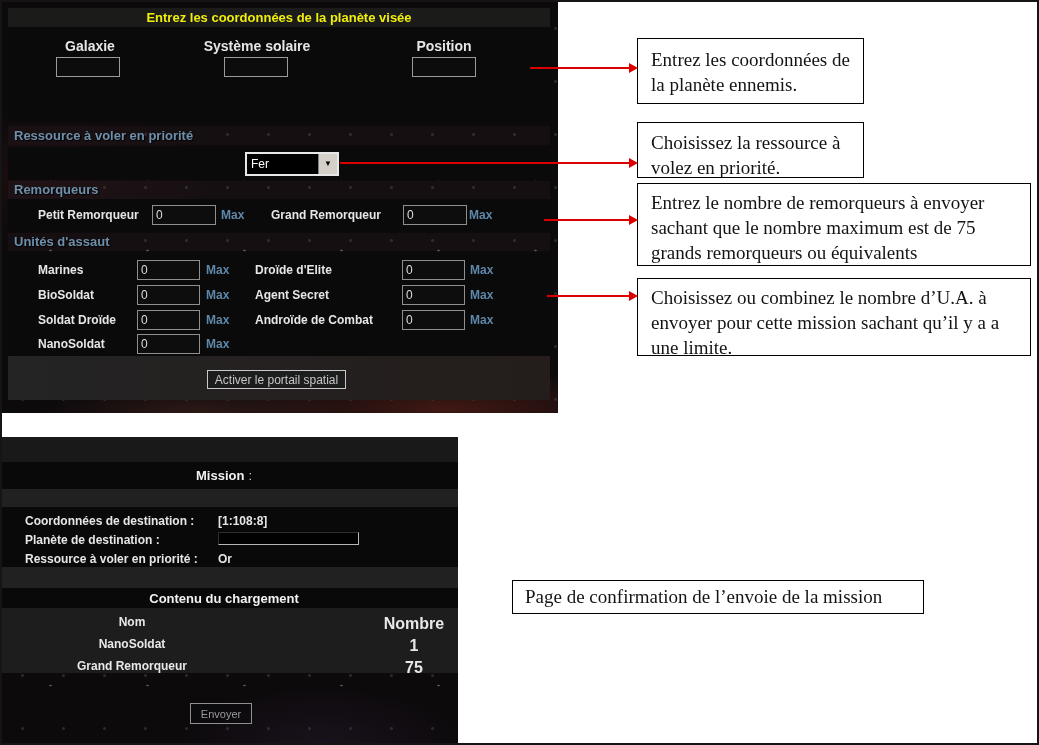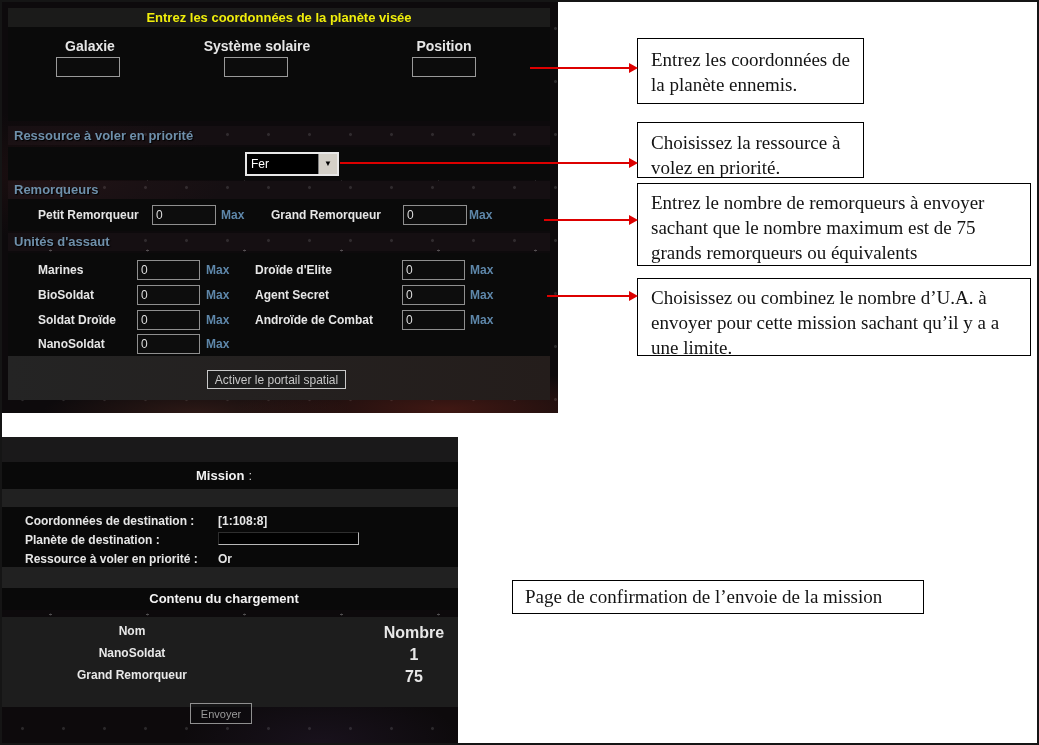--- a/index.html
+++ b/index.html
@@ -102,21 +102,21 @@
   .mp-row-value { position:absolute; left:216px; color:#e6e6e6; font-size:12px; font-weight:bold; white-space:nowrap; }
   .mp-input {
     position:absolute; left:216px; top:25px; width:141px; height:13px;
     background:#010101; border:1px solid #2e2e2e;
     border-right-color:#b7b7b7; border-bottom-color:#b7b7b7;
     color:#ddd; font-size:10px; padding:0 2px; outline:none;
   }
   .mp-cargo-bar { top:151px; height:22px; background:#090909; }
   .cargo-title { position:absolute; left:222px; top:3px; transform:translateX(-50%);
     color:#f2f2f2; font-weight:bold; font-size:13px; white-space:nowrap; }
-  .mp-table { top:180px; height:90px; background:#1d1d1d; }
+  .mp-table { top:171px; height:65px; background:#1d1d1d; }
   .tbl-name { position:absolute; left:130px; transform:translateX(-50%);
     color:#e8e8e8; font-size:12px; font-weight:bold; white-space:nowrap; }
   .tbl-count { position:absolute; left:412px; transform:translateX(-50%);
     color:#e8e8e8; font-size:16px; font-weight:bold; white-space:nowrap; }
   .send-btn {
     position:absolute; left:188px; top:266px; width:62px; height:21px; z-index:2;
     background:rgba(10,10,12,0.4); border:1px solid #8f8f8f; color:#9a9a9a;
     font-size:11px; font-family:"Liberation Sans",sans-serif; cursor:pointer;
   }
 

